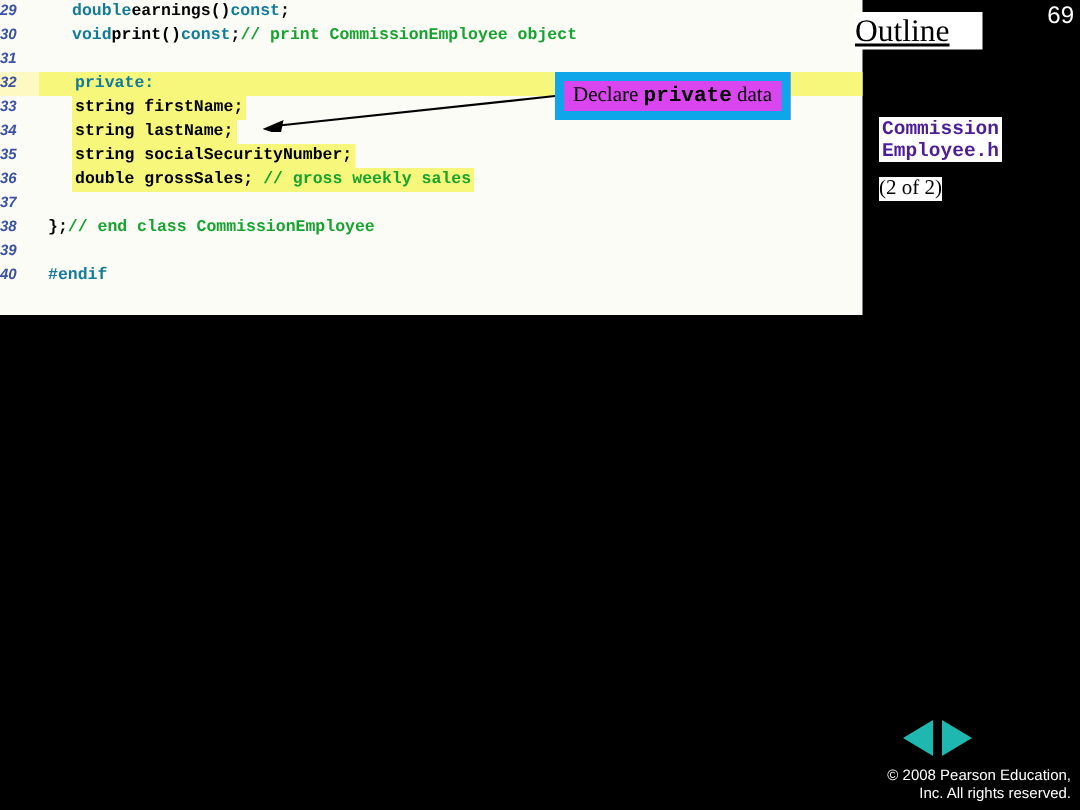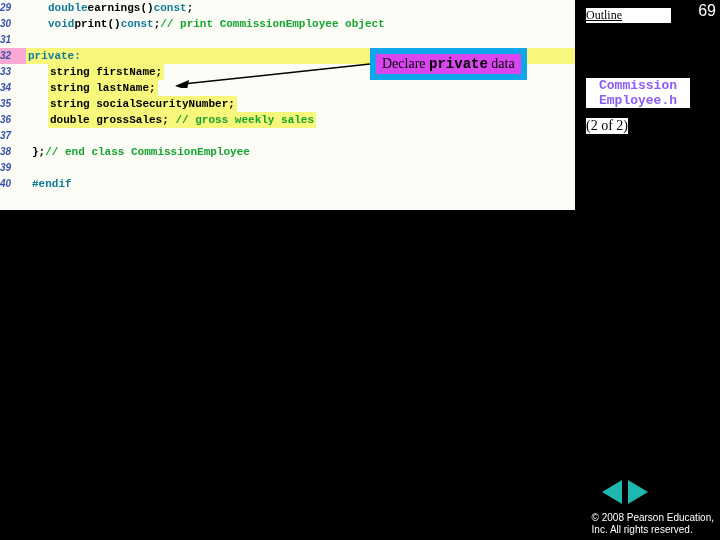--- a/index.html
+++ b/index.html
@@ -4,34 +4,34 @@
 <style>
   html,body{margin:0;padding:0;width:720px;height:540px;background:#000;font-family:Arial,Helvetica,sans-serif;overflow:hidden}
   .code-area{position:absolute;left:0;top:0;width:575px;height:210px;background:#fcfcf7}
   .line{display:flex;align-items:flex-start;font-family:"Courier New",monospace;font-size:11px;font-weight:bold;line-height:16px;height:16px}
   .num{width:22px;text-align:left;padding-right:4px;color:#3951a6;font-style:italic;font-family:Liberation Sans, sans-serif;font-size:10px}
   .gut-sp{width:22px}
   .kw{color:#127b9a}
   .pl{color:#000}
   .cm{color:#16a32e}
   .priv-row{background:#f7f77b}
-  .priv-row .num{background:#f9a8d4}
+  .priv-row .num{background:#fef9c3}
   .hl{background:#f7f77b;padding:0 2px}
-  .outline-box{position:absolute;left:586px;top:8px;width:85px;font-family:"Times New Roman",serif;font-size:12px;color:#000;text-decoration:underline;background:#fff}
+  .outline-box{position:absolute;left:570px;top:8px;width:85px;font-family:"Times New Roman",serif;font-size:21px;color:#000;text-decoration:underline;background:#fff}
   .pgnum{position:absolute;right:4px;top:2px;color:#fff;font-size:16px}
   .callout{position:absolute;left:370px;top:48px;background:#d946ef;border:6px solid #0ea5e9;padding:2px 6px;font-family:"Times New Roman",serif;font-size:14px;color:#000;white-space:nowrap}
   .callout .kwmono{font-family:"Courier New",monospace;font-weight:bold}
   svg.arrow{position:absolute;left:175px;top:58px;pointer-events:none}
-  .file-lbl{position:absolute;left:586px;top:78px;background:#fff;font-family:"Courier New",monospace;font-weight:bold;font-size:13px;color:#8b5cf6;padding:0 13px}
+  .file-lbl{position:absolute;left:586px;top:78px;background:#fff;font-family:"Courier New",monospace;font-weight:bold;font-size:13px;color:#4c1d95;padding:0 2px}
   .pgof{position:absolute;left:586px;top:118px;background:#fff;font-family:"Times New Roman",serif;font-size:14px;color:#000;padding:0 0}
   .nav{position:absolute;right:72px;bottom:36px;display:flex;gap:6px}
   .tri{width:0;height:0;border-top:12px solid transparent;border-bottom:12px solid transparent;cursor:pointer}
   .tri.left{border-right:20px solid #1fb8b0}
   .tri.right{border-left:20px solid #1fb8b0}
-  .copyright{position:absolute;right:6px;bottom:4px;color:#fff;font-size:10px;line-height:12px}
+  .copyright{position:absolute;right:6px;bottom:4px;color:#fff;font-size:10px;text-align:right;line-height:12px}
 </style>
 </head>
 <body>
 
 <div class="code-area">
   <div class="line">
     <span class="num">29</span>
     <span class="gut-sp"></span>
     <span class="kw">double</span>
       <span class="pl"> earnings() </span>
@@ -45,21 +45,21 @@
       <span class="pl"> print() </span>
       <span class="kw">const</span>
       <span class="pl">; </span>
       <span class="cm">// print CommissionEmployee object</span>
   </div>
   <div class="line">
     <span class="num">31</span>
   </div>
   <div class="line priv-row">
     <span class="num">32</span>
-    <span class="kw" style="margin-left:2px">private:</span>
+    <span class="kw" style="margin-left:24px">private:</span>
   </div>
   <div class="line">
     <span class="num">33</span>
     <span class="gut-sp"></span>
     <span class="pl hl">string firstName;</span>
   </div>
   <div class="line">
     <span class="num">34</span>
     <span class="gut-sp"></span>
     <span class="pl hl">string lastName;</span>

